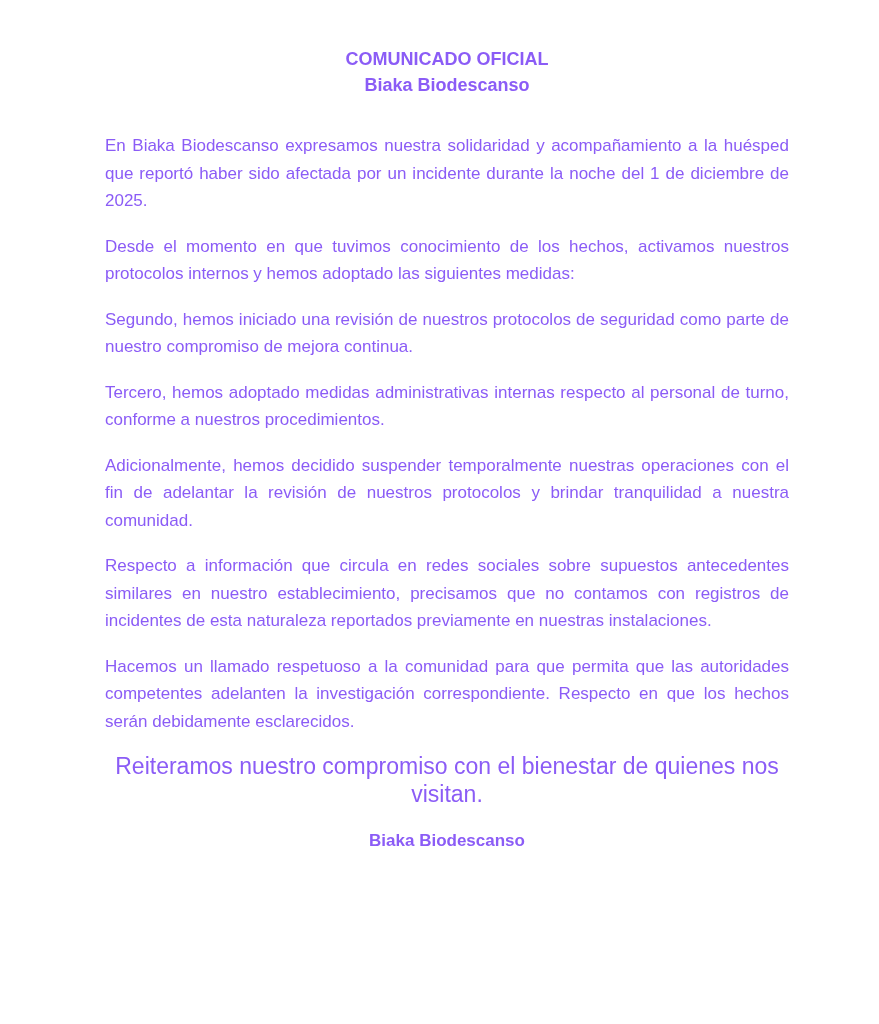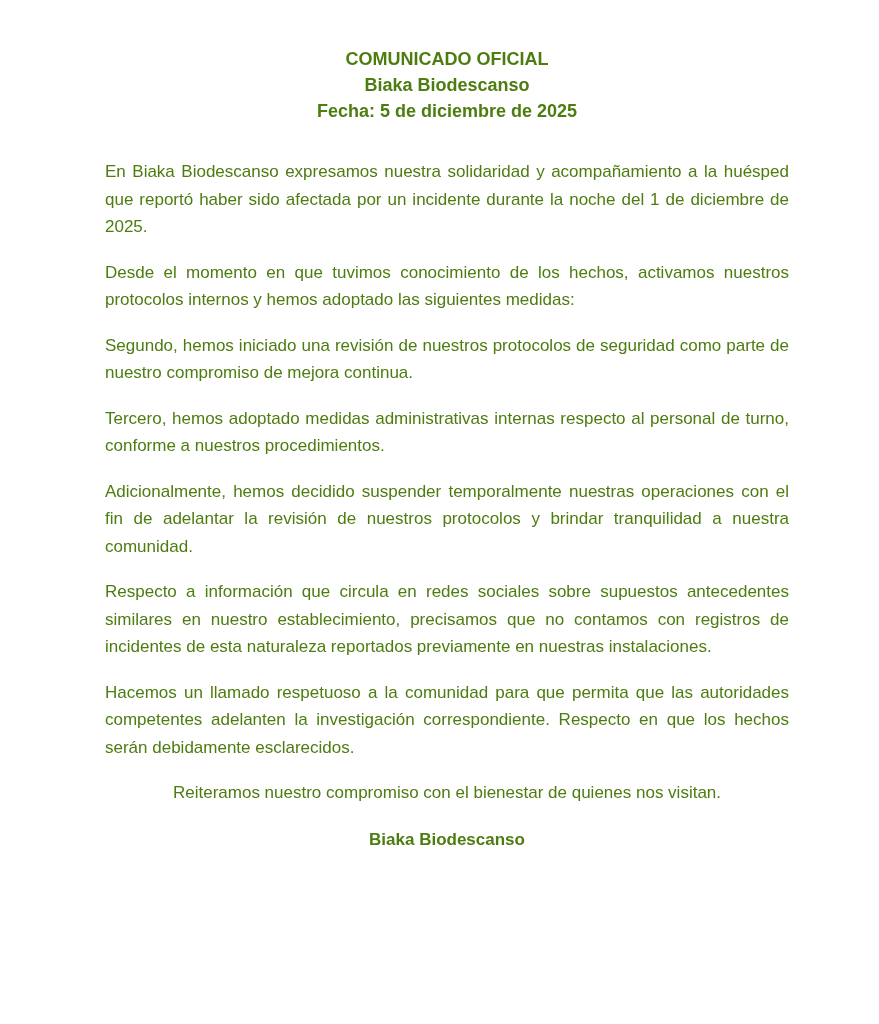--- a/index.html
+++ b/index.html
@@ -6,21 +6,21 @@
     margin: 0;
     padding: 0;
     background: #ffffff;
   }
   .page {
     position: relative;
     width: 879px;
     height: 936px;
     margin: 0 auto;
     background: #ffffff;
-    color: #4d7c0f;
+    color: #8b5cf6;
     font-family: "Liberation Sans", "DejaVu Sans", sans-serif;
     box-sizing: border-box;
     padding: 46px 90px 27px 105px;
     overflow: hidden;
   }
   .doc-header {
     text-align: center;
     font-weight: bold;
     font-size: 18px;
     line-height: 26px;
@@ -32,41 +32,40 @@
   .doc-body {
     font-size: 17px;
     line-height: 27.5px;
   }
   .doc-body .para {
     text-align: justify;
     margin: 16px 0 18px 0;
   }
   .closing-line {
     text-align: center;
-    font-size: 17px;
+    font-size: 23px;
     line-height: 27.5px;
     margin: 0 0 20px 0;
   }
   .signature {
     text-align: center;
     font-weight: bold;
     font-size: 17px;
     line-height: 25px;
     margin-top: 8px;
   }
 </style>
 </head>
 <body>
 
 <div class="page">
 
   <div class="doc-header">
     <div>COMUNICADO OFICIAL</div>
     <div>Biaka Biodescanso</div>
-    <div>Fecha: 5 de diciembre de 2025</div>
   </div>
 
   <div class="doc-body">
       <p class="para">En Biaka Biodescanso expresamos nuestra solidaridad y acompañamiento a la huésped que reportó haber sido afectada por un incidente durante la noche del 1 de diciembre de 2025.</p>
       <p class="para">Desde el momento en que tuvimos conocimiento de los hechos, activamos nuestros protocolos internos y hemos adoptado las siguientes medidas:</p>
       <p class="para">Segundo, hemos iniciado una revisión de nuestros protocolos de seguridad como parte de nuestro compromiso de mejora continua.</p>
       <p class="para">Tercero, hemos adoptado medidas administrativas internas respecto al personal de turno, conforme a nuestros procedimientos.</p>
       <p class="para">Adicionalmente, hemos decidido suspender temporalmente nuestras operaciones con el fin de adelantar la revisión de nuestros protocolos y brindar tranquilidad a nuestra comunidad.</p>
       <p class="para">Respecto a información que circula en redes sociales sobre supuestos antecedentes similares en nuestro establecimiento, precisamos que no contamos con registros de incidentes de esta naturaleza reportados previamente en nuestras instalaciones.</p>
       <p class="para">Hacemos un llamado respetuoso a la comunidad para que permita que las autoridades competentes adelanten la investigación correspondiente. Respecto en que los hechos serán debidamente esclarecidos.</p>

